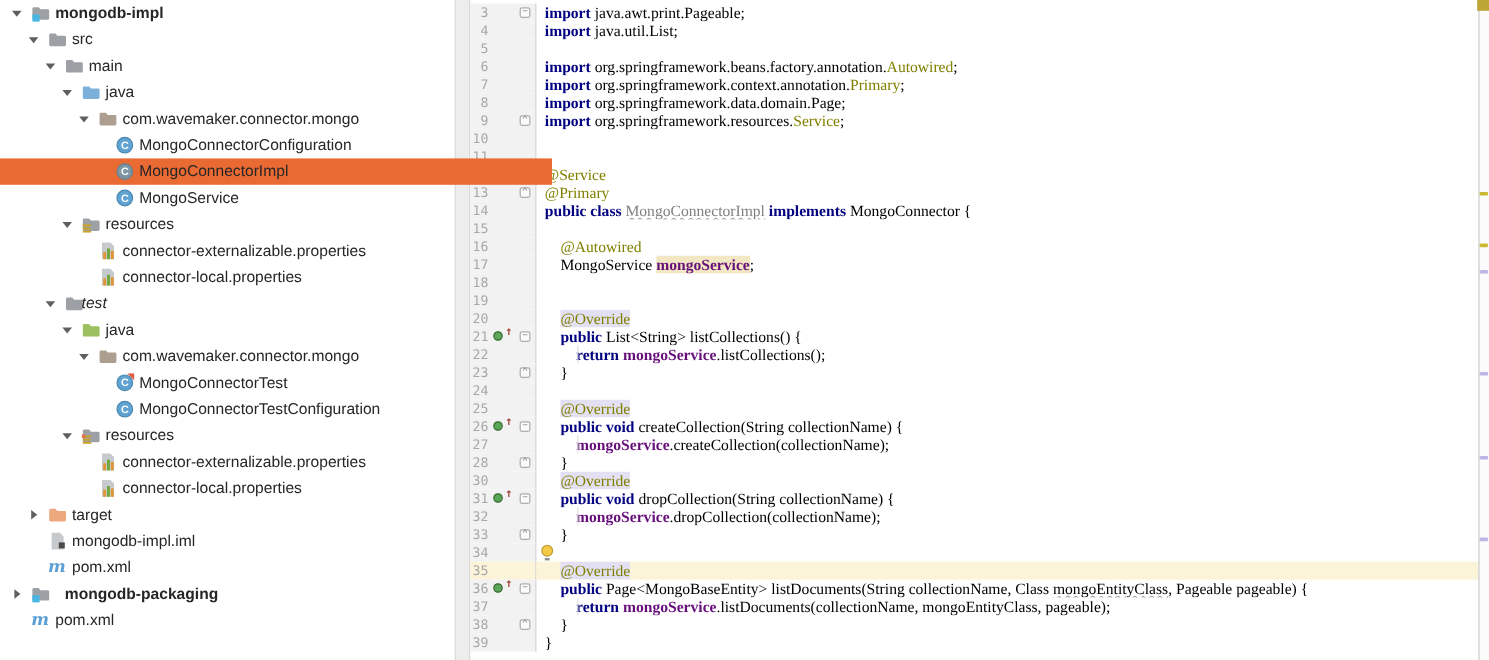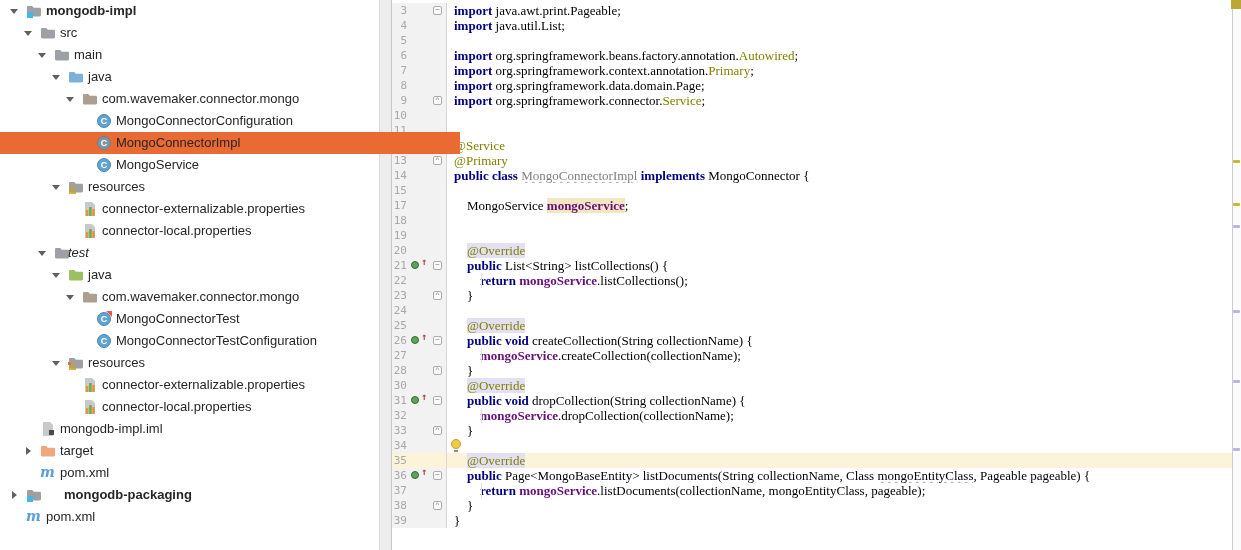--- a/index.html
+++ b/index.html
@@ -220,44 +220,44 @@
         <div class="tree-row">
           <span class="tw-icon" style="left: 82px;"><svg width="16" height="16" viewBox="0 0 16 16">
               <path d="M3 1h7l3 3v11H3z" fill="#c6cacd"></path>
               <rect x="4" y="9" width="2.4" height="6" fill="#e09636"></rect>
               <rect x="7.2" y="6" width="2.4" height="9" fill="#6fa83c"></rect>
               <rect x="10.4" y="8" width="2.4" height="7" fill="#e09636"></rect>
             </svg></span>
           <span class="tree-label" style="left: 102px;">connector-local.properties</span>
         </div>
         <div class="tree-row">
+          <span class="tw-arrow collapsed" style="left: 24px;"></span>
+          <span class="tw-icon" style="left: 40px;"><svg width="16" height="16" viewBox="0 0 16 16">
+              <path d="M1 4.2c0-.7.5-1.2 1.2-1.2h4l1.6 1.8h6c.7 0 1.2.5 1.2 1.2v6.3c0 .7-.5 1.2-1.2 1.2H2.2c-.7 0-1.2-.5-1.2-1.2z" fill="#eda87e"></path>
+            </svg></span>
+          <span class="tree-label" style="left: 60px;">target</span>
+        </div>
+        <div class="tree-row">
           <span class="tw-icon" style="left: 40px;"><svg width="16" height="16" viewBox="0 0 16 16">
               <path d="M3 1h7l3 3v11H3z" fill="#c6cacd"></path>
               <rect x="9" y="9" width="5" height="5" fill="#4a4a4a"></rect>
             </svg></span>
           <span class="tree-label" style="left: 60px;">mongodb-impl.iml</span>
         </div>
         <div class="tree-row">
-          <span class="tw-arrow collapsed" style="left: 24px;"></span>
-          <span class="tw-icon" style="left: 40px;"><svg width="16" height="16" viewBox="0 0 16 16">
-              <path d="M1 4.2c0-.7.5-1.2 1.2-1.2h4l1.6 1.8h6c.7 0 1.2.5 1.2 1.2v6.3c0 .7-.5 1.2-1.2 1.2H2.2c-.7 0-1.2-.5-1.2-1.2z" fill="#eda87e"></path>
-            </svg></span>
-          <span class="tree-label" style="left: 60px;">target</span>
-        </div>
-        <div class="tree-row">
           <span class="tw-icon" style="left: 40px;"><span class="maven-m">m</span></span>
           <span class="tree-label" style="left: 60px;">pom.xml</span>
         </div>
         <div class="tree-row bold">
           <span class="tw-arrow collapsed" style="left: 10px;"></span>
           <span class="tw-icon" style="left: 26px;"><svg width="16" height="16" viewBox="0 0 16 16">
               <path d="M1 4.2c0-.7.5-1.2 1.2-1.2h4l1.6 1.8h6c.7 0 1.2.5 1.2 1.2v6.3c0 .7-.5 1.2-1.2 1.2H2.2c-.7 0-1.2-.5-1.2-1.2z" fill="#9da1a5"></path>
               <rect x="1" y="9" width="6" height="6" fill="#48b6e3"></rect>
             </svg></span>
-          <span class="tree-label" style="left: 64px;">mongodb-packaging</span>
+          <span class="tree-label" style="left: 54px;">mongodb-packaging</span>
         </div>
         <div class="tree-row">
           <span class="tw-icon" style="left: 26px;"><span class="maven-m">m</span></span>
           <span class="tree-label" style="left: 46px;">pom.xml</span>
         </div>
       </div>
   </div>
   <div id="editor">
     <div id="editor-lines">
         <div class="ed-row">
@@ -295,21 +295,21 @@
           <div class="ed-gutter">
             <span class="ln">8</span>
           </div>
           <div class="ed-code"><span class="s-k">import</span><span> org.springframework.data.domain.Page;</span></div>
         </div>
         <div class="ed-row">
           <div class="ed-gutter">
             <span class="ln">9</span>
             <span class="fold">^</span>
           </div>
-          <div class="ed-code"><span class="s-k">import</span><span> org.springframework.connector.</span><span class="s-a">Service</span><span>;</span></div>
+          <div class="ed-code"><span class="s-k">import</span><span> org.springframework.resources.</span><span class="s-a">Service</span><span>;</span></div>
         </div>
         <div class="ed-row">
           <div class="ed-gutter">
             <span class="ln">10</span>
           </div>
           <div class="ed-code"></div>
         </div>
         <div class="ed-row">
           <div class="ed-gutter">
             <span class="ln">11</span>
@@ -334,20 +334,26 @@
           <div class="ed-gutter">
             <span class="ln">14</span>
           </div>
           <div class="ed-code"><span class="s-k">public class</span><span> </span><span class="s-u">MongoConnectorImpl</span><span> </span><span class="s-k">implements</span><span> MongoConnector {</span></div>
         </div>
         <div class="ed-row">
           <div class="ed-gutter">
             <span class="ln">15</span>
           </div>
           <div class="ed-code"></div>
+        </div>
+        <div class="ed-row">
+          <div class="ed-gutter">
+            <span class="ln">16</span>
+          </div>
+          <div class="ed-code"><span>    </span><span class="s-a">@Autowired</span></div>
         </div>
         <div class="ed-row">
           <div class="ed-gutter">
             <span class="ln">17</span>
           </div>
           <div class="ed-code"><span>    MongoService </span><span class="s-fh">mongoService</span><span>;</span></div>
         </div>
         <div class="ed-row">
           <div class="ed-gutter">
             <span class="ln">18</span>

